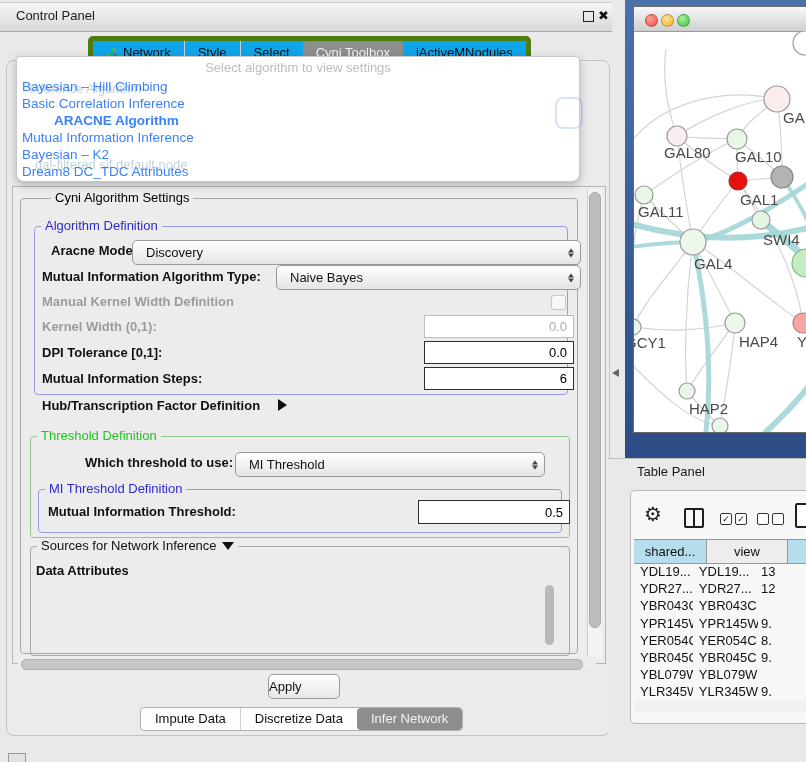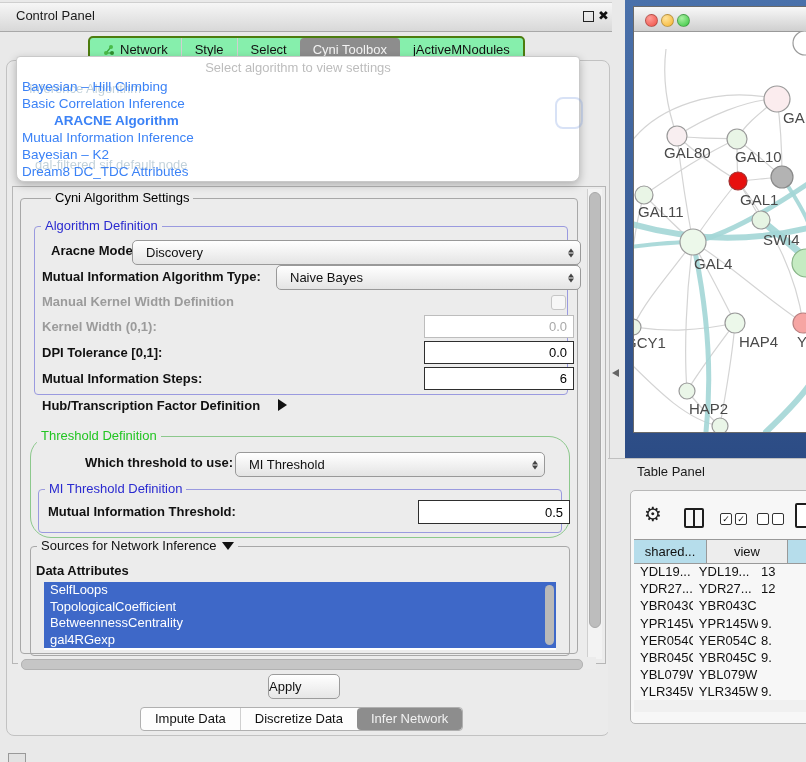--- a/index.html
+++ b/index.html
@@ -6,21 +6,21 @@
   body{font-family:"Liberation Sans","DejaVu Sans",sans-serif;background:#e9e9e9;}
   #app{position:relative;width:806px;height:762px;overflow:hidden;background:#e9e9e9;}
   .abs{position:absolute;}
   
   .cp-titlebar{left:0;top:2px;width:612px;height:28px;background:linear-gradient(#f6f6f6,#d8d8d8);
     border-bottom:1px solid #a8a8a8;border-top:1px solid #cfcfcf;}
   .cp-title{left:16px;top:2px;height:28px;line-height:28px;font-size:13px;color:#1a1a1a;}
   .win-float{left:583px;top:11px;width:9px;height:9px;border:1.5px solid #222;background:transparent;}
   .win-close{left:598px;top:2px;height:28px;line-height:28px;font-size:13px;font-weight:bold;color:#111;}
   
-  .tabstrip{left:88px;top:36px;height:24px;display:flex;background:#86efac;border:2px solid #4d7c0f;
+  .tabstrip{left:88px;top:36px;height:24px;display:flex;background:#0ea5e9;border:5px solid #4d7c0f;
     border-radius:5px 5px 0 0;}
   .tab{padding:0 13px;line-height:24px;font-size:13px;color:#111;border-left:1px solid #d0d0d0;display:flex;align-items:center;gap:5px;}
   .tab:first-child{border-left:none;}
   .tab.sel{background:#8d8d8d;color:#f4f4f4;border-radius:4px 4px 0 0;border-left:none;}
   .tab.aftersel{border-left:none;}
   
   .outer-panel{left:6px;top:60px;width:602px;height:674px;background:#ebebeb;border:1px solid #c2c2c2;border-radius:8px;}
   
   .popup{left:16px;top:56px;width:562px;height:124px;background:#fff;border:1px solid #c9c9c9;
     border-radius:4px 4px 8px 8px;box-shadow:0 3px 8px rgba(0,0,0,0.25);z-index:50;}
@@ -30,21 +30,21 @@
   .popup-items{left:0;top:21px;width:562px;}
   .ghost{color:#0c4a6e;opacity:0.25;font-size:13px;white-space:nowrap;}
   .ghost-ring{left:538px;top:40px;width:24px;height:28px;border:2px solid #7e9fe0;border-radius:8px;opacity:0.3;}
   
   .settings-panel{left:12px;top:186px;width:592px;height:476px;background:#ececec;border:1px solid #b6b6b6;}
   .vscroll{left:587px;top:189px;width:14px;height:470px;background:#f3f3f3;border-left:1px solid #cfcfcf;}
   .vscroll-thumb{left:589px;top:192px;width:10px;height:434px;background:#bdbdbd;border:1px solid #a9a9a9;border-radius:6px;}
   .gb{border:1px solid #a8a8a8;border-radius:4px;}
   .gb-title{position:absolute;top:-9px;left:6px;background:#ececec;padding:0 4px;font-size:13px;white-space:nowrap;display:flex;align-items:center;gap:5px;}
   .gb.blue{border-color:#9a9adf;} .gb.blue>.gb-title{color:#2a2ad0;}
-  .gb.green{border-color:#8cc88c;border-radius:21px;} .gb.green>.gb-title{color:#22c522;}
+  .gb.green{border-color:#8cc88c;} .gb.green>.gb-title{color:#22c522;}
   .lbl{font-size:13px;font-weight:bold;color:#111;white-space:nowrap;line-height:22px;}
   .lbl.dis{color:#9b9b9b;}
   .combo{border:1px solid #999;border-radius:5px;background:linear-gradient(#ffffff,#e4e4e4);
     font-size:13px;display:flex;align-items:center;padding-left:13px;color:#111;}
   .stepper{position:absolute;right:6px;top:50%;transform:translateY(-50%);display:flex;flex-direction:column;align-items:center;gap:1px;}
   .tri-up{width:0;height:0;border-left:3.5px solid transparent;border-right:3.5px solid transparent;border-bottom:4.5px solid #444;}
   .tri-dn{width:0;height:0;border-left:3.5px solid transparent;border-right:3.5px solid transparent;border-top:4.5px solid #444;}
   .field{border:1px solid #2e2e2e;background:#fff;font-size:13px;display:flex;align-items:center;
     justify-content:flex-end;padding-right:6px;color:#000;}
   .field.dis{border:1px solid #bdbdbd;color:#a9a9a9;}
@@ -209,26 +209,20 @@
       <span>0.5</span>
     </div>
 
   <div class="abs gb" style="left:30px;top:546px;width:538px;height:108px;">
     <div class="gb-title" style="color:#111;">
       <span>Sources for Network Inference</span>
       <span class="arrow-down"></span>
     </div>
   </div>
   <div class="abs lbl" style="left:36px;top:560px;">Data Attributes</div>
-  <div class="abs attr-list">
-      <div class="attr-item">SelfLoops</div>
-      <div class="attr-item">TopologicalCoefficient</div>
-      <div class="attr-item">BetweennessCentrality</div>
-      <div class="attr-item">gal4RGexp</div>
-    </div>
   <div class="abs list-scroll"></div>
   <div class="abs hscroll"></div>
   <div class="abs hscroll-thumb"></div>
 
   <div class="abs apply-btn">
       <span>Apply</span>
     </div>
   <div class="abs bottom-tabstrip">
     <div class="btab"><span>Impute Data</span></div>
     <div class="btab"><span>Discretize Data</span></div>

